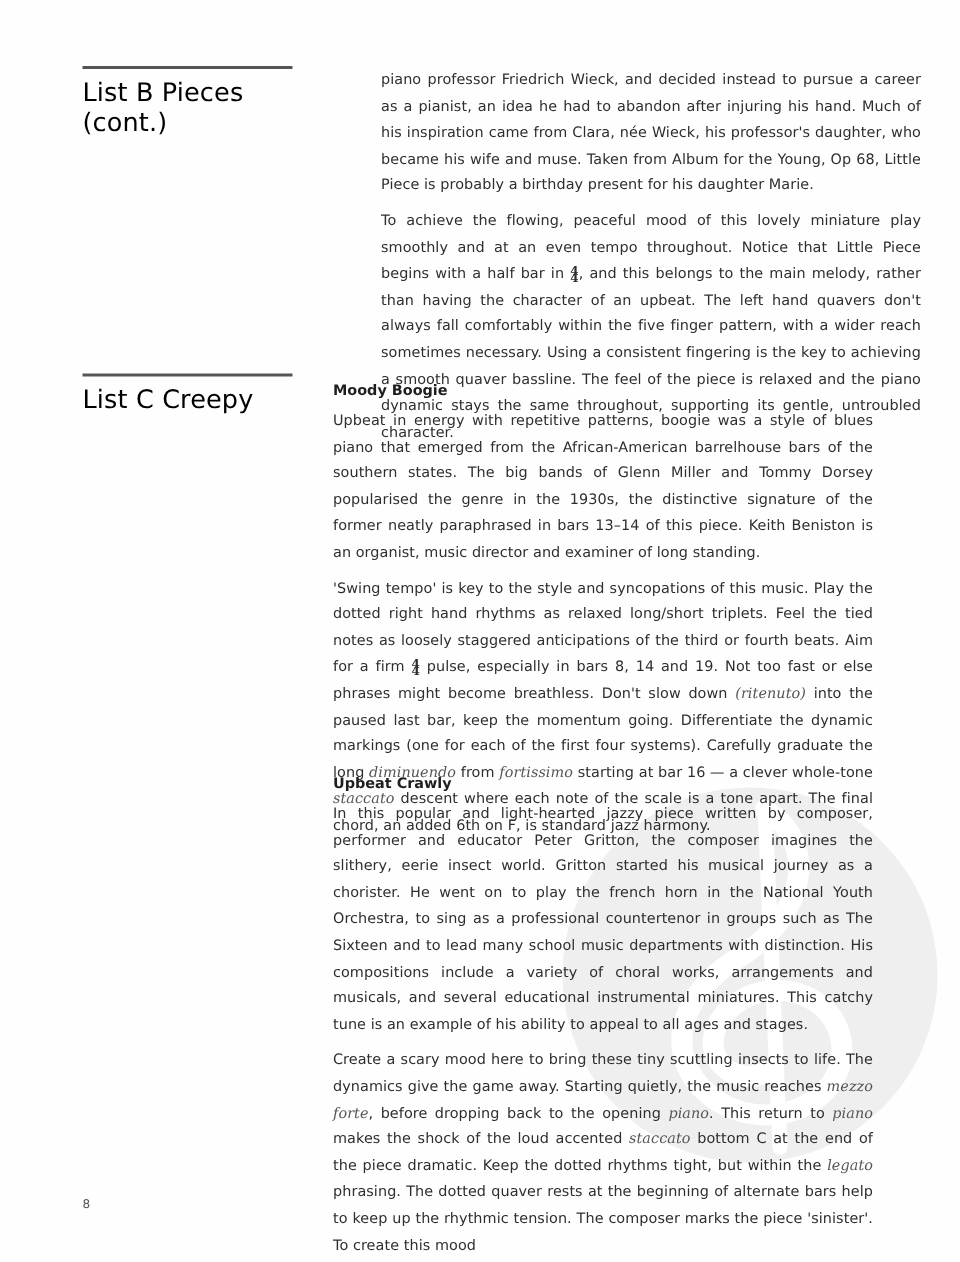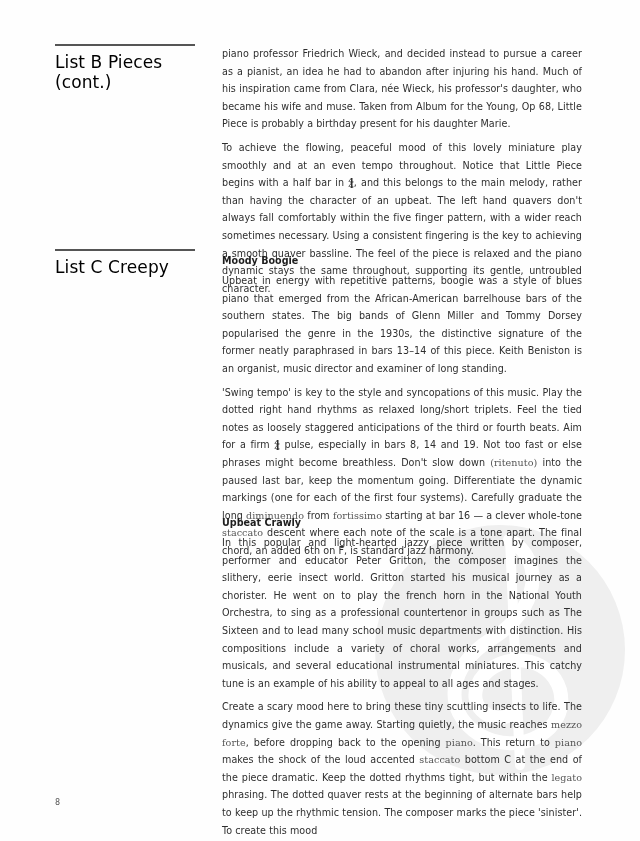--- a/index.html
+++ b/index.html
@@ -5,21 +5,21 @@
   html, body { margin: 0; padding: 0; background: #ffffff; }
   body { width: 640px; height: 841px; position: relative; overflow: hidden; font-family: "DejaVu Sans", sans-serif; color: #2b2b2b; }
   .page { position: absolute; left: 0; top: 0; width: 640px; height: 841px; background: #fefefe; }
   .watermark { position: absolute; left: 370px; top: 520px; width: 260px; height: 260px; z-index: 0; }
   .side-head { position: absolute; left: 55px; width: 140px; }
   .side-head .rule { height: 2px; background: #555; margin-bottom: 6px; }
   .side-head .title { font-size: 17px; line-height: 20px; color: #000000; font-weight: normal; letter-spacing: 0.1px; }
   .body-col { position: absolute; left: 222px; width: 360px; z-index: 1; }
   .body-col p { margin: 0 0 6px 0; font-size: 9.6px; line-height: 17.6px; text-align: justify; color: #2e2e2e; letter-spacing: 0.05px; }
   .body-col h3 { margin: 0 0 3px 0; font-size: 9.6px; line-height: 17px; font-weight: bold; color: #1e1e1e; }
-  .it { font-family: "DejaVu Serif", serif; color: #555; }
+  .it { font-family: "DejaVu Serif", serif; font-style: italic; color: #555; }
   .timesig { font-family: "DejaVu Serif", serif; font-weight: bold; font-size: 8px; display: inline-block; line-height: 5px; vertical-align: middle; text-align: center; }
   .timesig span { display: block; }
   .page-num { position: absolute; left: 55px; top: 798px; font-size: 8px; color: #555; }
 </style>
 </head>
 <body>
 
 <div class="page">
 
   <svg class="watermark" viewBox="0 0 260 260">
@@ -31,21 +31,21 @@
   <div class="side-head" style="top:44px;">
     <div class="rule"></div>
     <div class="title">List B Pieces (cont.)</div>
   </div>
 
   <div class="side-head" style="top:249px;">
     <div class="rule"></div>
     <div class="title">List C Creepy</div>
   </div>
 
-  <div class="body-col" style="top:45px;">
+  <div class="body-col" style="top:45px;margin-left:32px;">
     <p>piano professor Friedrich Wieck, and decided instead to pursue a career as a pianist, an idea he had to abandon after injuring his hand. Much of his inspiration came from Clara, née Wieck, his professor's daughter, who became his wife and muse. Taken from Album for the Young, Op 68, Little Piece is probably a birthday present for his daughter Marie.</p>
     <p><span>To achieve the flowing, peaceful mood of this lovely miniature play smoothly and at an even tempo throughout. Notice that Little Piece begins with a half bar in </span><span class="timesig"><span>4</span><span>4</span></span><span>, and this belongs to the main melody, rather than having the character of an upbeat. The left hand quavers don't always fall comfortably within the five finger pattern, with a wider reach sometimes necessary. Using a consistent fingering is the key to achieving a smooth quaver bassline. The feel of the piece is relaxed and the piano dynamic stays the same throughout, supporting its gentle, untroubled character.</span></p>
   </div>
 
   <div class="body-col" style="top:252px;">
     <h3>Moody Boogie</h3>
     <p>Upbeat in energy with repetitive patterns, boogie was a style of blues piano that emerged from the African-American barrelhouse bars of the southern states. The big bands of Glenn Miller and Tommy Dorsey popularised the genre in the 1930s, the distinctive signature of the former neatly paraphrased in bars 13–14 of this piece. Keith Beniston is an organist, music director and examiner of long standing.</p>
     <p><span>'Swing tempo' is key to the style and syncopations of this music. Play the dotted right hand rhythms as relaxed long/short triplets. Feel the tied notes as loosely staggered anticipations of the third or fourth beats. Aim for a firm </span><span class="timesig"><span>4</span><span>4</span></span><span> pulse, especially in bars 8, 14 and 19. Not too fast or else phrases might become breathless. Don't slow down </span><span class="it">(ritenuto)</span><span> into the paused last bar, keep the momentum going. Differentiate the dynamic markings (one for each of the first four systems). Carefully graduate the long </span><span class="it">diminuendo</span><span> from </span><span class="it">fortissimo</span><span> starting at bar 16 — a clever whole-tone </span><span class="it">staccato</span><span> descent where each note of the scale is a tone apart. The final chord, an added 6th on F, is standard jazz harmony.</span></p>
   </div>
 

